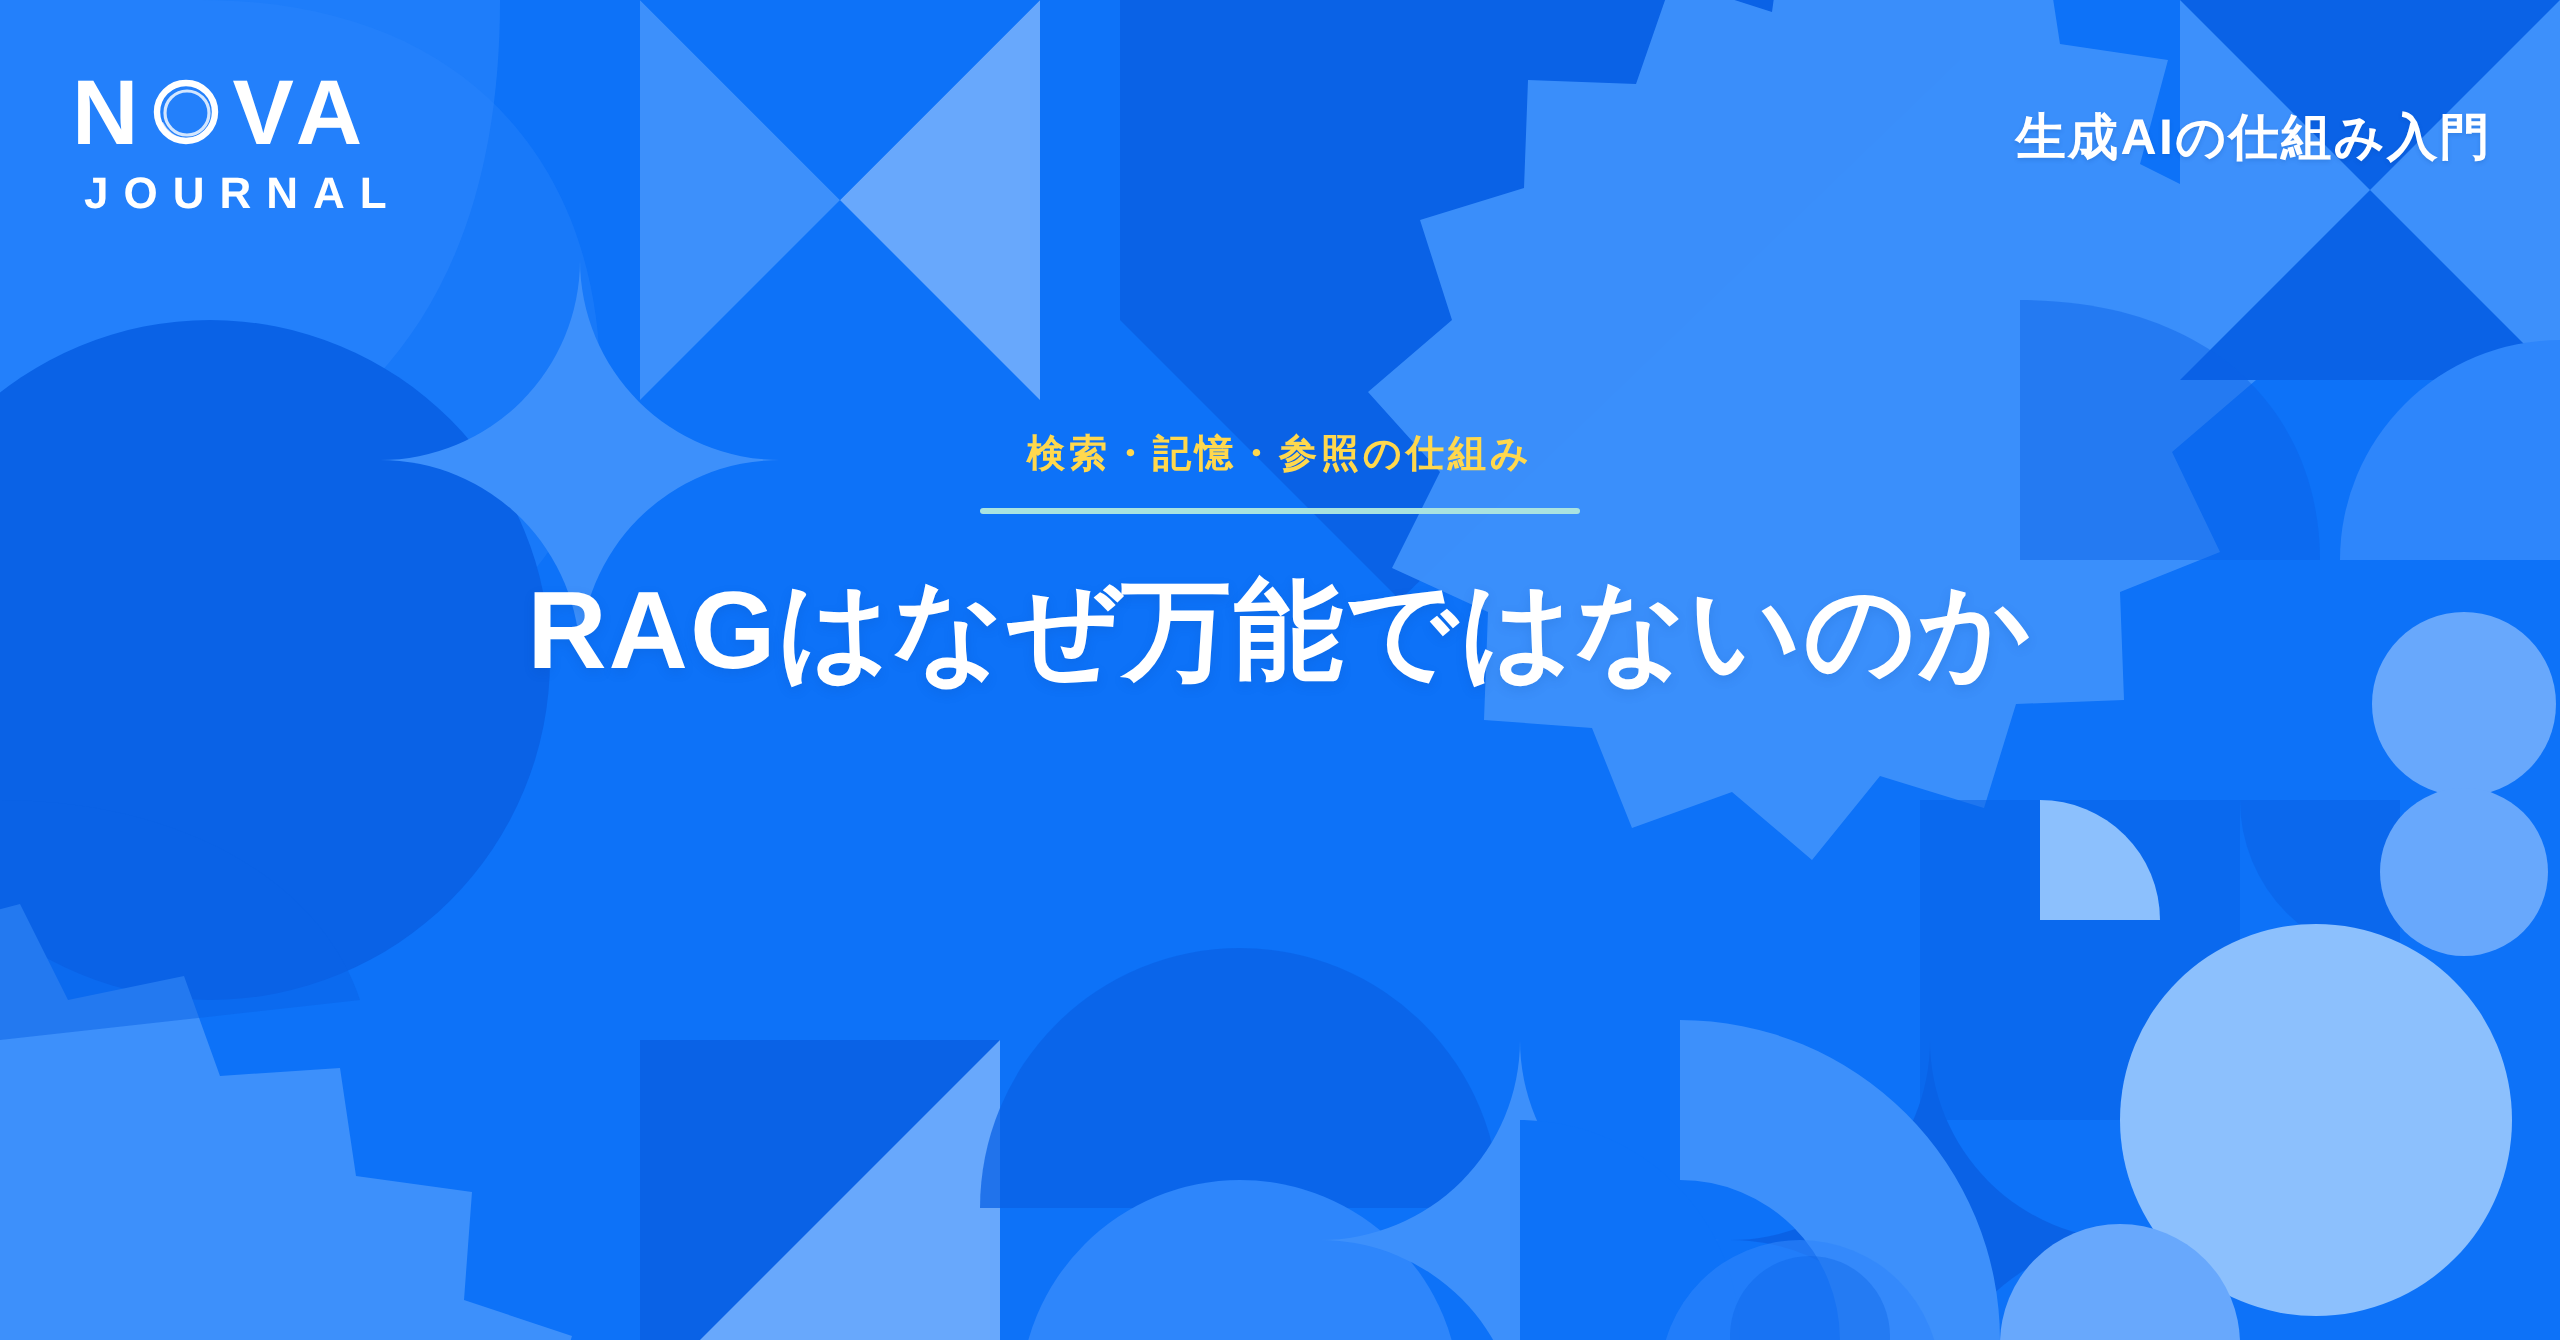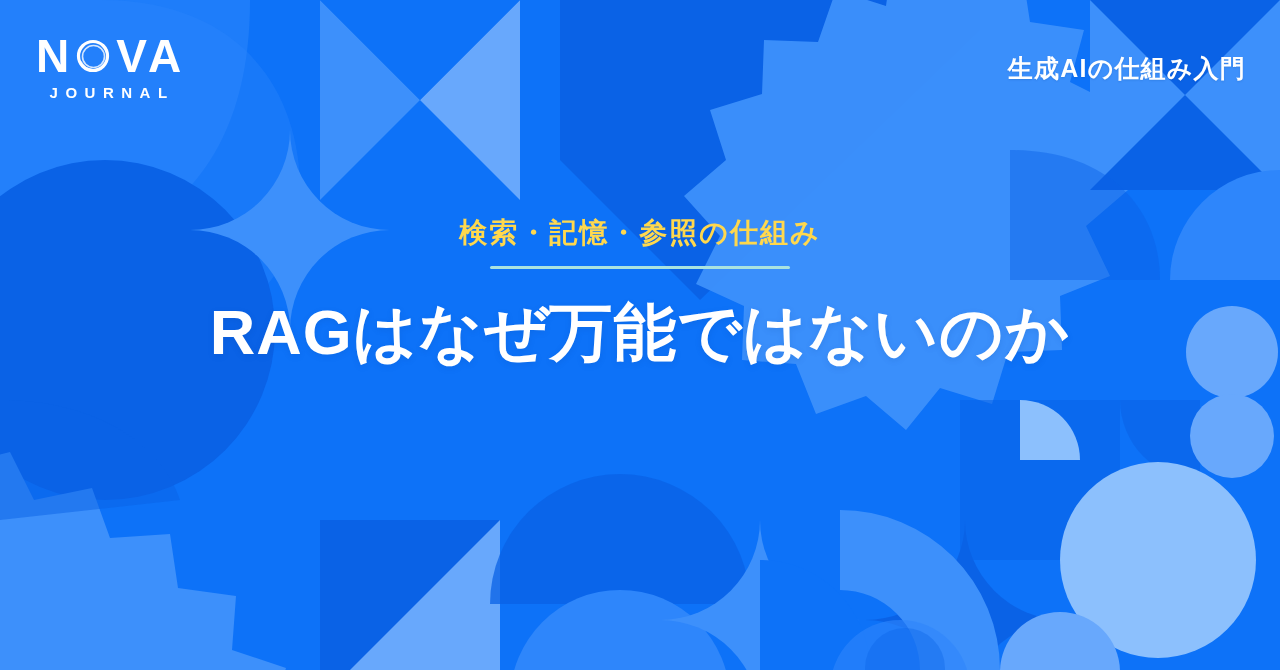--- a/index.html
+++ b/index.html
@@ -49,21 +49,21 @@
     letter-spacing: 1px;
   }
   #logo-ring-wrap {
     position: relative;
     width: 44px;
     height: 44px;
     margin: 0 1px;
   }
   #logo-journal {
     margin-top: 6px;
-    font-size: 15px;
+    font-size: 22px;
     font-weight: 700;
     color: #ffffff;
     letter-spacing: 7.5px;
     text-align: center;
     padding-left: 6px;
   }
 
   
   #kicker {
     position: absolute;
@@ -83,36 +83,36 @@
   #center-block {
     position: absolute;
     left: 0;
     right: 0;
     top: 214px;
     z-index: 10;
     text-align: center;
   }
   #eyebrow {
     display: inline-block;
-    font-size: 28px;
+    font-size: 19px;
     font-weight: 700;
     color: #ffd84d;
     letter-spacing: 2px;
     padding-bottom: 14px;
     white-space: nowrap;
   }
   #eyebrow-rule {
     width: 300px;
     height: 3px;
     background: #a9e3e0;
     margin: 0 auto 28px auto;
     border-radius: 2px;
   }
   #headline {
-    font-size: 63px;
+    font-size: 55px;
     font-weight: 700;
     color: #ffffff;
     letter-spacing: 1px;
     line-height: 1.12;
     white-space: nowrap;
     text-shadow: 0 2px 6px rgba(6,60,140,0.13);
   }
 </style>
 </head>
 <body>

